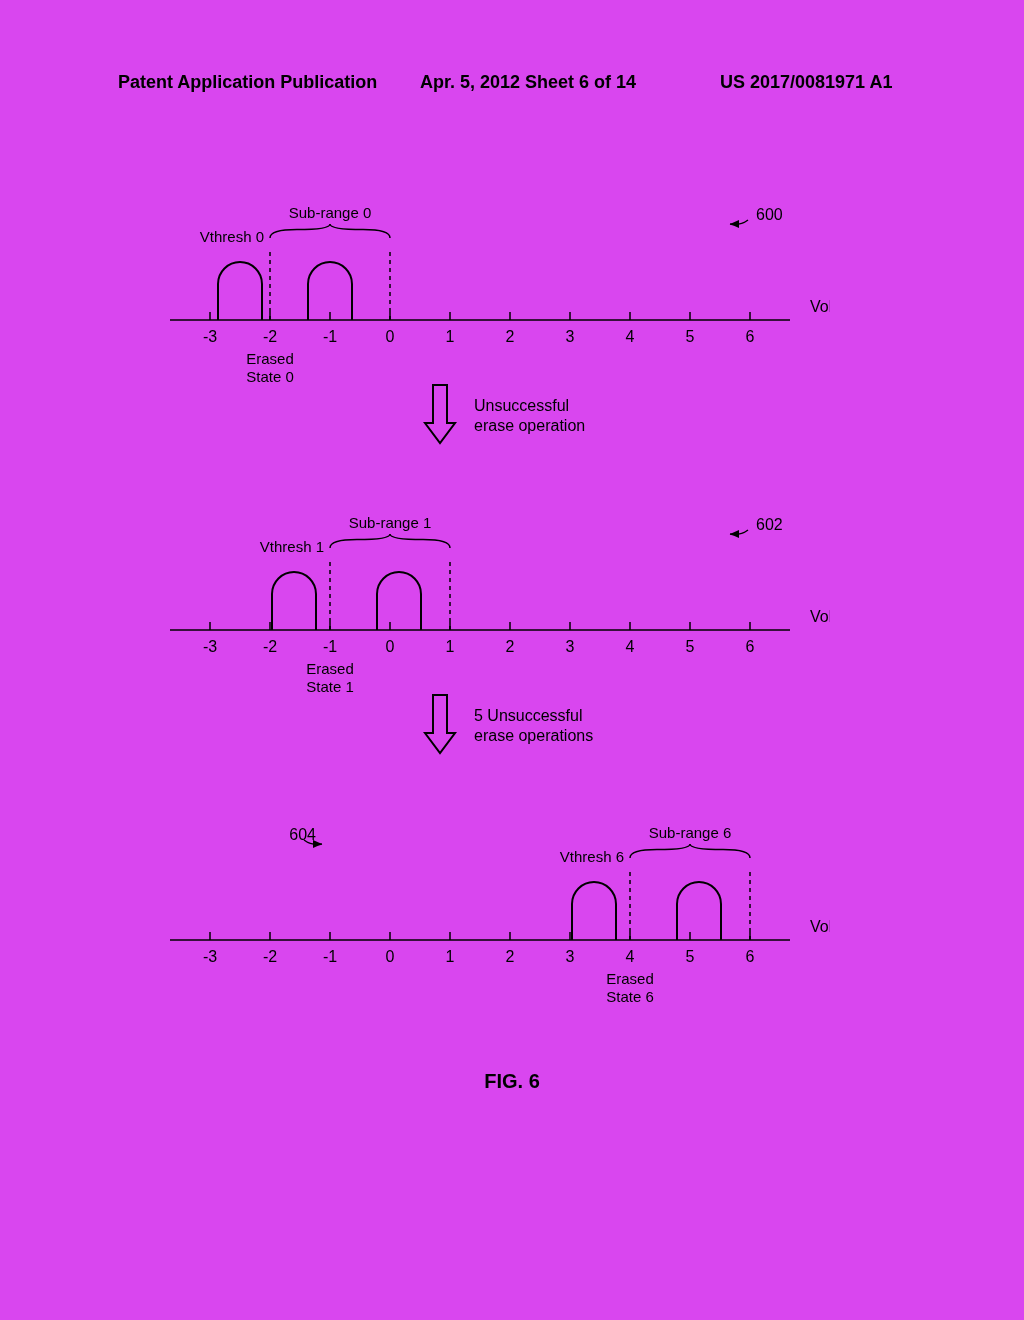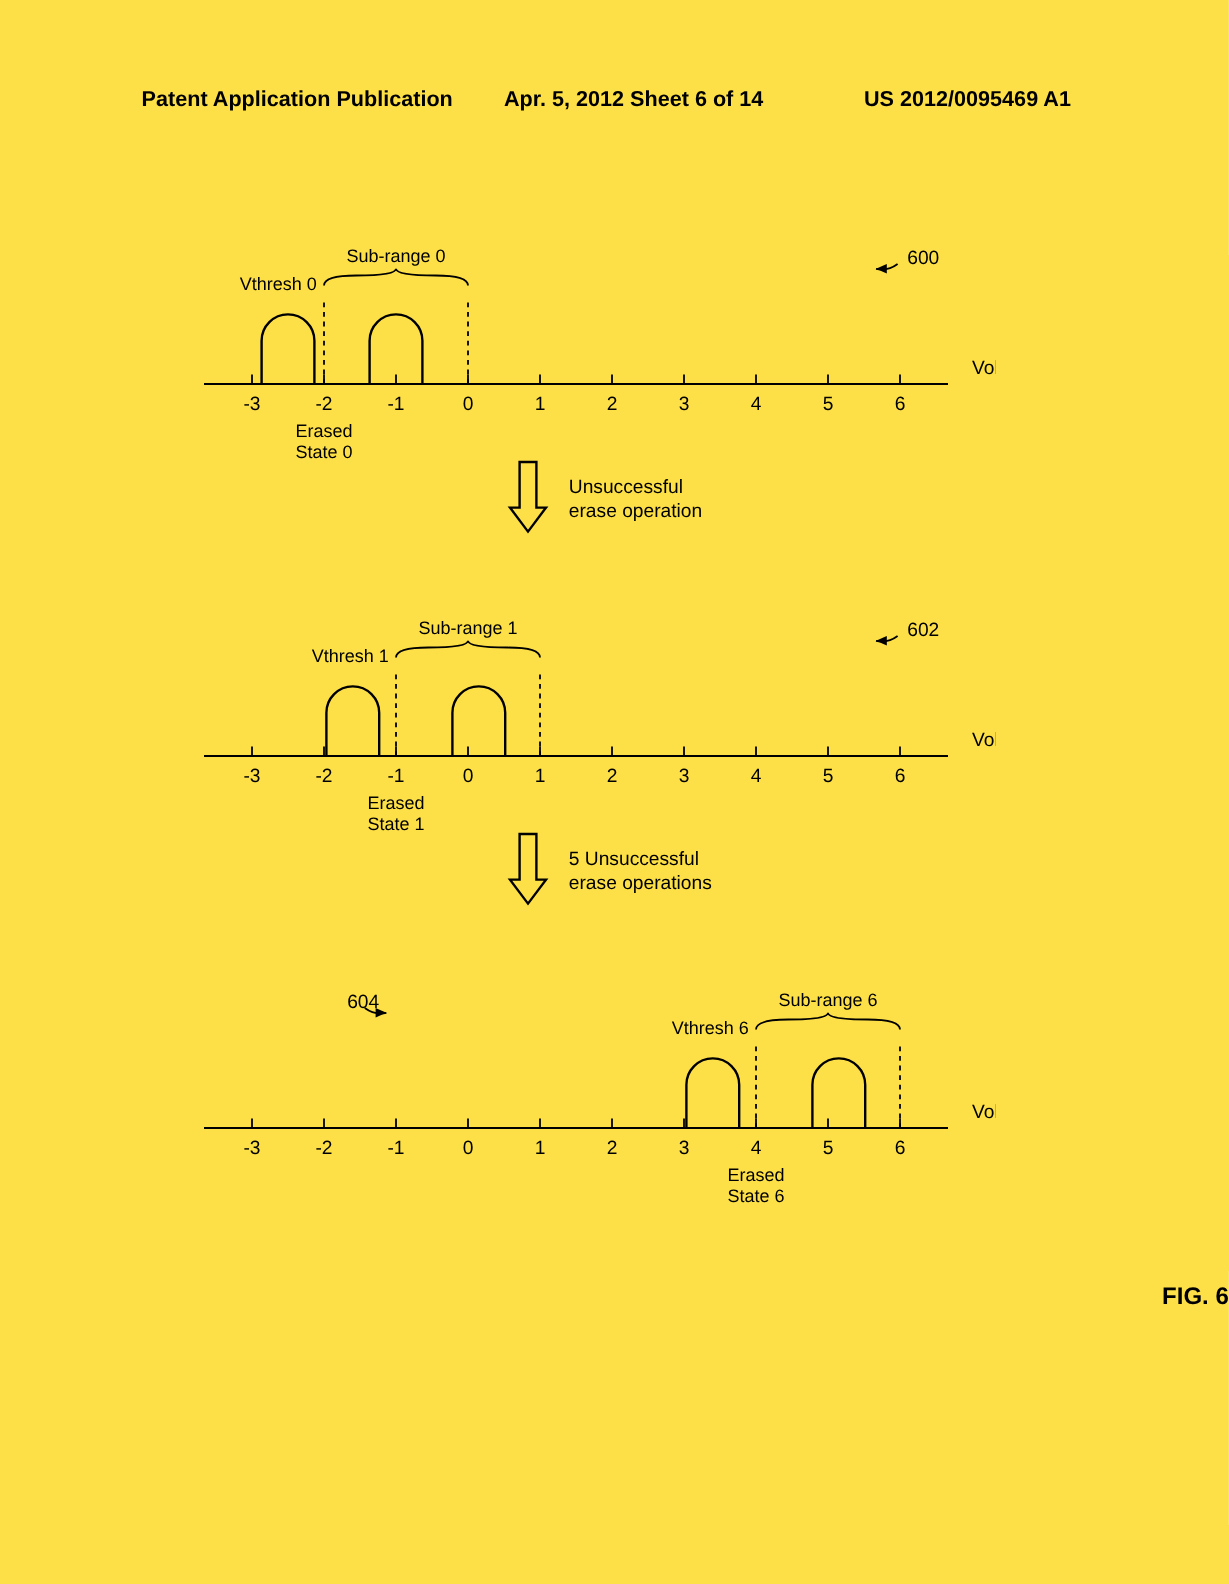--- a/index.html
+++ b/index.html
@@ -6,21 +6,21 @@
     margin: 0;
     padding: 0;
     font-family: Arial, Helvetica, sans-serif;
     background: #fff;
     width: 1024px;
   }
   .page {
     width: 1024px;
     height: 1320px;
     position: relative;
-    background: #fde047;
+    background: #d946ef;
   }
   .header {
     position: absolute;
     top: 72px;
     left: 0;
     width: 100%;
     font-size: 18px;
     font-weight: bold;
   }
   .header-left { position: absolute; left: 118px; }
@@ -32,33 +32,33 @@
     left: 170px;
     top: 190px;
     width: 660px;
     height: 1000px;
   }
   svg { display: block; }
   .fig-label {
     position: absolute;
     left: 0; width: 100%;
     top: 1070px;
-    text-align: right;
+    text-align: center;
     font-size: 20px;
     font-weight: bold;
   }
 </style>
 </head>
 <body>
 
 <div class="page">
   <div class="header">
     <span class="header-left">Patent Application Publication</span>
     <span class="header-mid">Apr. 5, 2012   Sheet 6 of 14</span>
-    <span class="header-right">US 2012/0095469 A1</span>
+    <span class="header-right">US 2017/0081971 A1</span>
   </div>
 
   <div class="figure-area">
     <svg id="fig-svg" width="660" height="1000" viewBox="0 0 660 1000">
         <line x1="0" y1="130" x2="620" y2="130" stroke="#000" stroke-width="1.5"></line>
         <line x1="40" y1="130" x2="40" y2="122" stroke="#000" stroke-width="1.5"></line>
         <text x="40" y="152" text-anchor="middle" font-size="16" font-family="Arial">-3</text>
         <line x1="100" y1="130" x2="100" y2="122" stroke="#000" stroke-width="1.5"></line>
         <text x="100" y="152" text-anchor="middle" font-size="16" font-family="Arial">-2</text>
         <line x1="160" y1="130" x2="160" y2="122" stroke="#000" stroke-width="1.5"></line>

